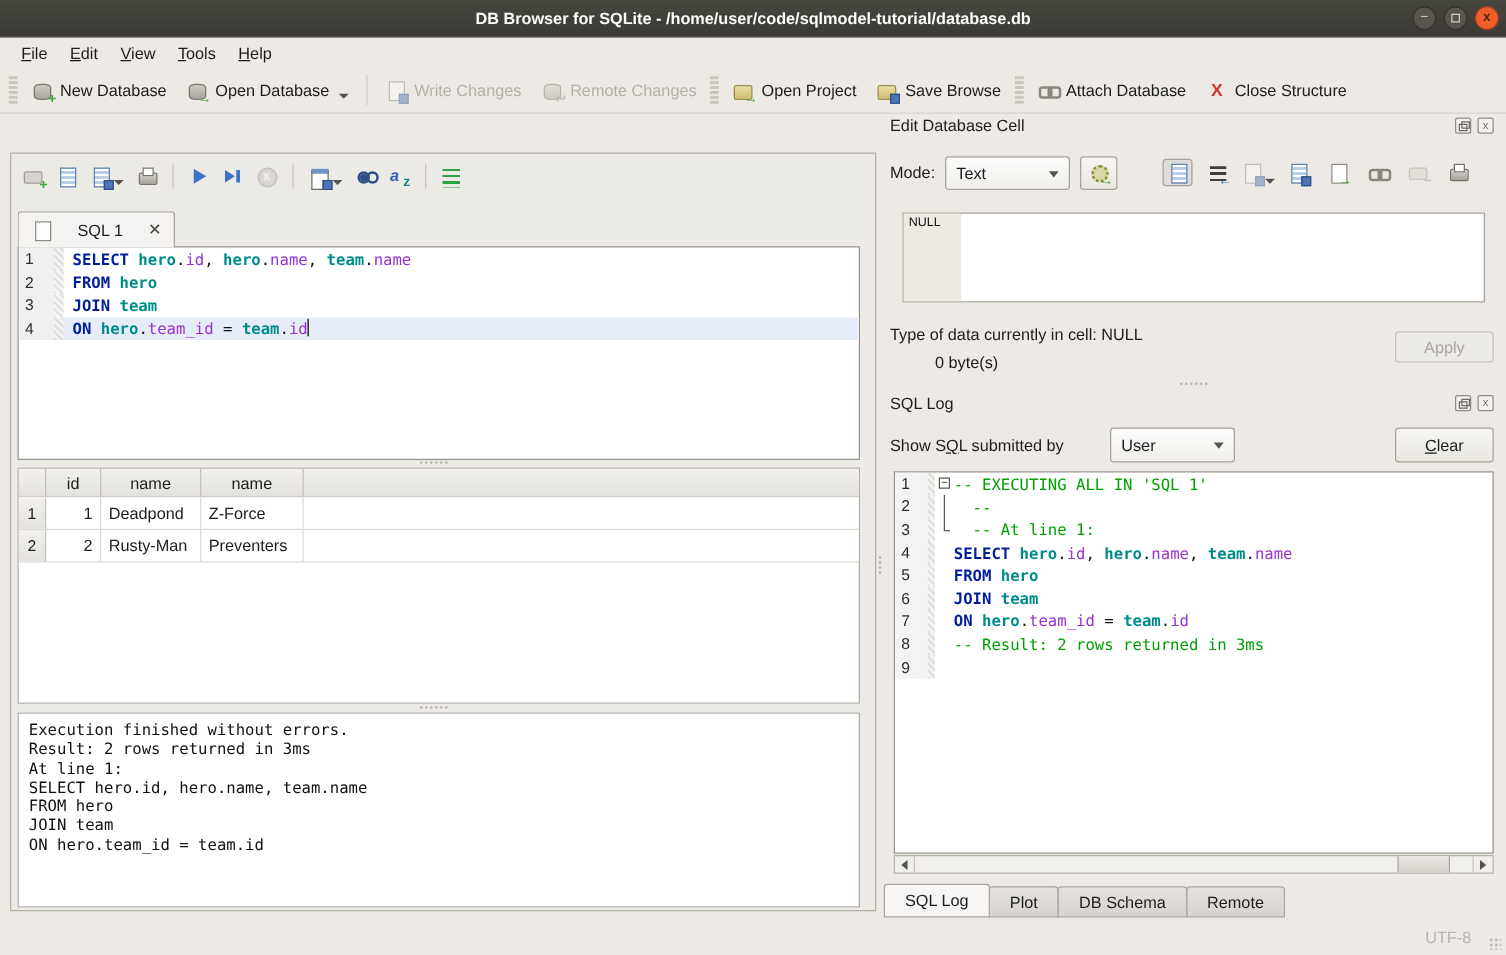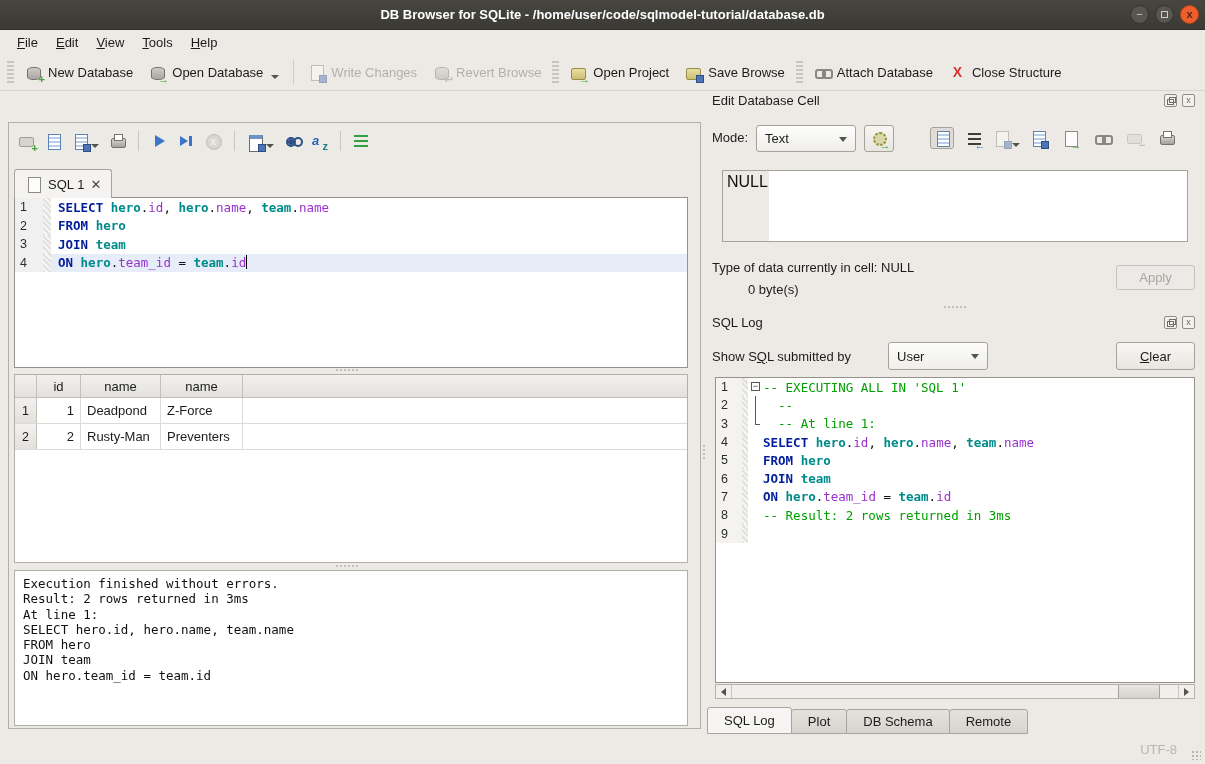--- a/index.html
+++ b/index.html
@@ -66,21 +66,21 @@
   .ic.dim { opacity:.45; }
 
   
   #main-tabs { position:absolute; left:8px; top:95px; height:28px; display:flex; align-items:flex-end; }
   .mtab { height:26px; padding:0 14px; display:flex; align-items:center; background:linear-gradient(#eae8e4,#dcd9d4);
     border:1px solid #b2afa9; border-bottom:none; margin-right:-1px; border-radius:3px 3px 0 0; }
   .mtab.active { height:28px; background:#f0efec; position:relative; z-index:3; }
   #left-frame { position:absolute; left:8px; top:122px; width:693px; height:607px; border:1px solid #b2afa9; background:#eceae5; }
   #sql-toolbar { position:absolute; left:18px; top:131px; display:flex; align-items:center; gap:10px; }
   .sqlt-sep { width:1px; height:20px; background:#c9c6c0; margin:0 2px; }
-  #sql-doc-tab { position:absolute; left:14px; top:169px; height:29px; padding:0 10px; display:flex; align-items:center; gap:6px;
+  #sql-doc-tab { position:absolute; left:14px; top:169px; height:29px; padding:0 10px; display:flex; align-items:center; gap:20px;
     background:#f4f3f1; border:1px solid #a8a5a0; border-bottom:none; border-radius:3px 3px 0 0; z-index:2; }
   #sql-doc-tab .tab-close { color:#4a4843; font-weight:bold; font-size:13px; }
 
   #editor-box { position:absolute; left:14px; top:197px; width:674px; height:171px; background:#fff; border:1px solid #96938d; overflow:hidden; }
   .ed-line { position:relative; display:flex; height:18.5px; align-items:center; }
   .ed-gutter { width:28px; flex:0 0 auto; background:#f0f0f0; color:#2b2b2b; font-size:12.5px; padding-left:5px; align-self:stretch; display:flex; align-items:center; }
   .ed-hatch { width:8px; flex:0 0 auto; align-self:stretch; background:repeating-linear-gradient(45deg,#e3e1de 0 2px,#f6f5f3 2px 4px); }
   .ed-code { font-family:"DejaVu Sans Mono","Liberation Mono",monospace; font-size:12.5px; white-space:pre; padding-left:7px; }
   .ed-line.cur .ed-code, .ed-line.cur .spacer { background:#e7edf8; }
   .ed-line.cur { background:#fff; }
@@ -122,21 +122,21 @@
   .combo { height:27px; background:linear-gradient(#fdfdfc,#efeeea); border:1px solid #a5a29b; border-radius:3px; display:flex; align-items:center; padding-left:8px; position:relative; }
   .combo .arrow { position:absolute; right:8px; top:11px; width:0; height:0; border-left:4px solid transparent; border-right:4px solid transparent; border-top:5px solid #55534d; }
   .btn { border:1px solid #a5a29b; border-radius:3px; background:linear-gradient(#f7f6f3,#e9e6e1); display:flex; align-items:center; justify-content:center; font-size:13px; }
   .btn.disabled { background:#eceae6; border-color:#c6c3bd; color:#a9a6a0; }
   .icon-btn { width:30px; height:27px; border:1px solid #a5a29b; border-radius:3px; background:linear-gradient(#f7f6f3,#e9e6e1); display:flex; align-items:center; justify-content:center; }
   .flat-ic { width:24px; height:22px; display:flex; align-items:center; justify-content:center; border-radius:3px; }
   .flat-ic.pressed { background:#e0ddd8; border:1px solid #a5a29b; }
 
   #cell-box { position:absolute; left:722px; top:170px; width:466px; height:72px; background:#fff; border:1px solid #a5a29b; }
   #cell-box .gutter { position:absolute; left:0; top:0; bottom:0; width:46px; background:#edeae4; }
-  #cell-box .val { position:absolute; left:4px; top:2px; font-size:16px; color:#111; z-index:1; }
+  #cell-box .val { position:absolute; left:4px; top:2px; font-size:10px; color:#111; z-index:1; }
 
   #log-box { position:absolute; left:715px; top:377px; width:480px; height:306px; background:#fff; border:1px solid #96938d; overflow:hidden; }
   .log-line { position:relative; display:flex; height:18.3px; align-items:center; }
   .log-gutter { width:26px; flex:0 0 auto; background:#f4f3f1; color:#2b2b2b; font-size:12.5px; padding-left:5px; align-self:stretch; display:flex; align-items:center; }
   .log-hatch { width:6px; flex:0 0 auto; align-self:stretch; background:repeating-linear-gradient(45deg,#e3e1de 0 2px,#f6f5f3 2px 4px); }
   .log-fold { width:15px; flex:0 0 auto; align-self:stretch; position:relative; }
   .fold-box { position:absolute; left:3px; top:4px; width:9px; height:9px; border:1px solid #5a5852; background:#fff; font-size:9px; line-height:7px; text-align:center; color:#33312c; }
   .fold-line { position:absolute; left:7px; top:0; bottom:0; width:1px; background:#5a5852; }
   .fold-line.half { bottom:9px; }
   .fold-end { position:absolute; left:7px; top:9px; width:5px; height:1px; background:#5a5852; }
@@ -202,21 +202,21 @@
       <div class="tb-btn disabled">
         <span class="ic i-page dim">
           <span class="disk"></span>
         </span>
         <span class="label">Write Changes</span>
       </div>
       <div class="tb-btn disabled">
         <span class="ic i-db dim">
           <span class="bdg gy">↩</span>
         </span>
-        <span class="label">Revert Browse</span>
+        <span class="label">Remote Changes</span>
       </div>
       <div class="tb-grip"></div>
       <div class="tb-btn">
         <span class="ic i-folder">
           <span class="bdg g">→</span>
         </span>
         <span class="label">Open Project</span>
       </div>
       <div class="tb-btn">
         <span class="ic i-folder">

